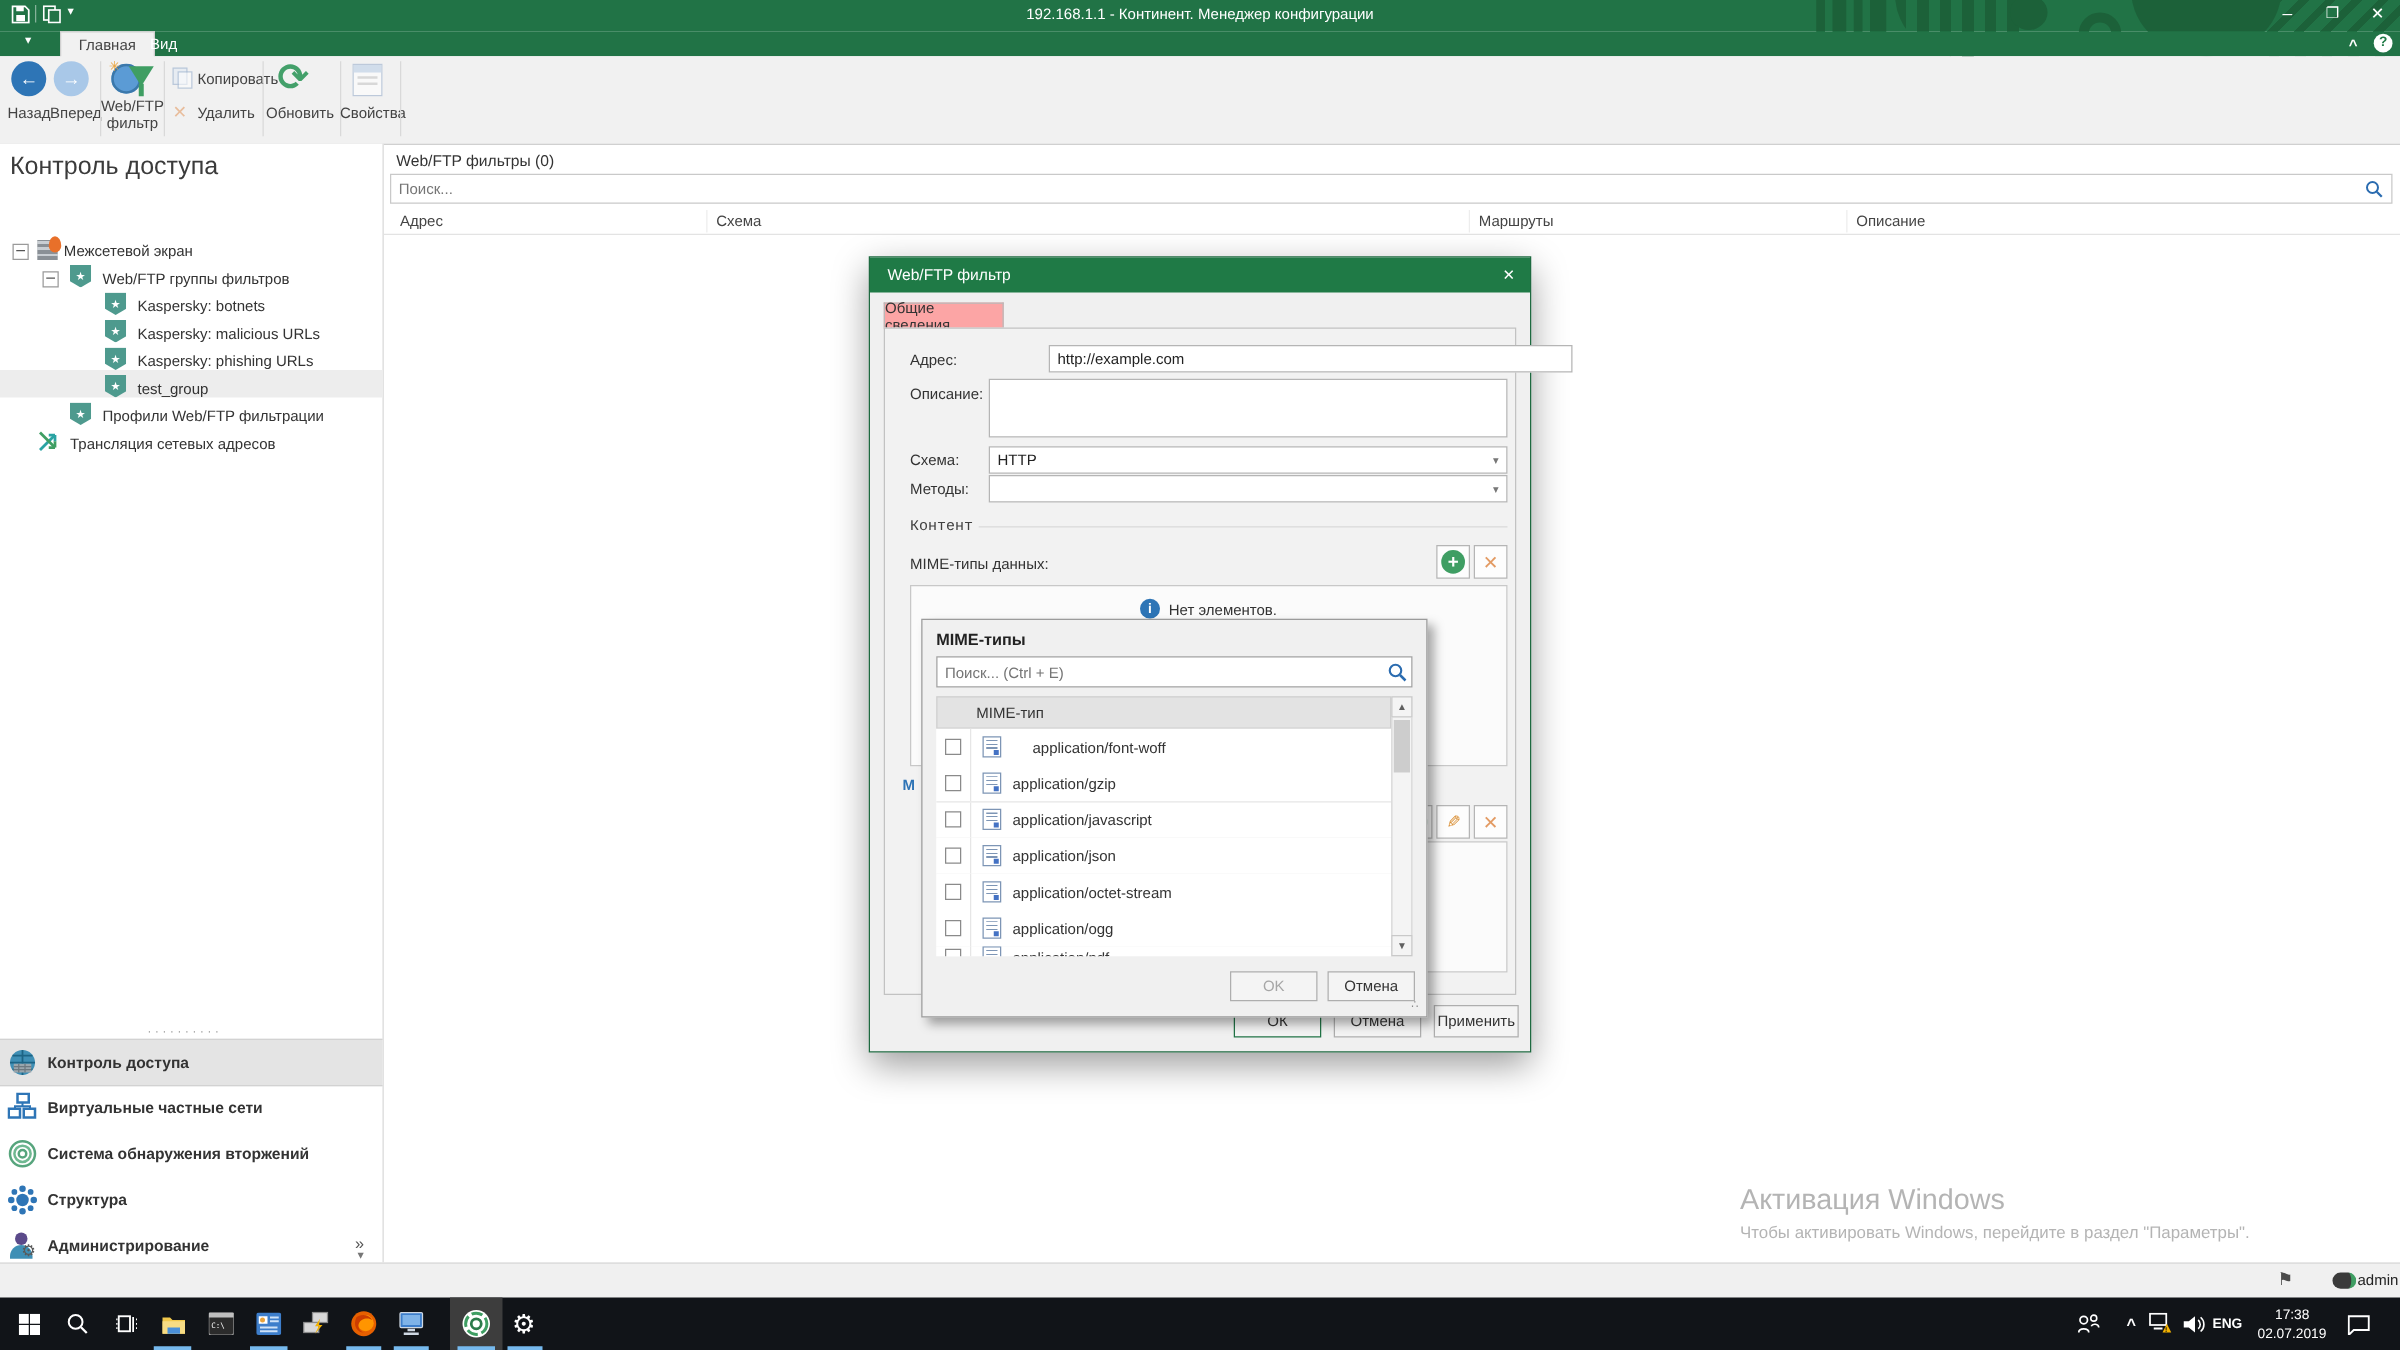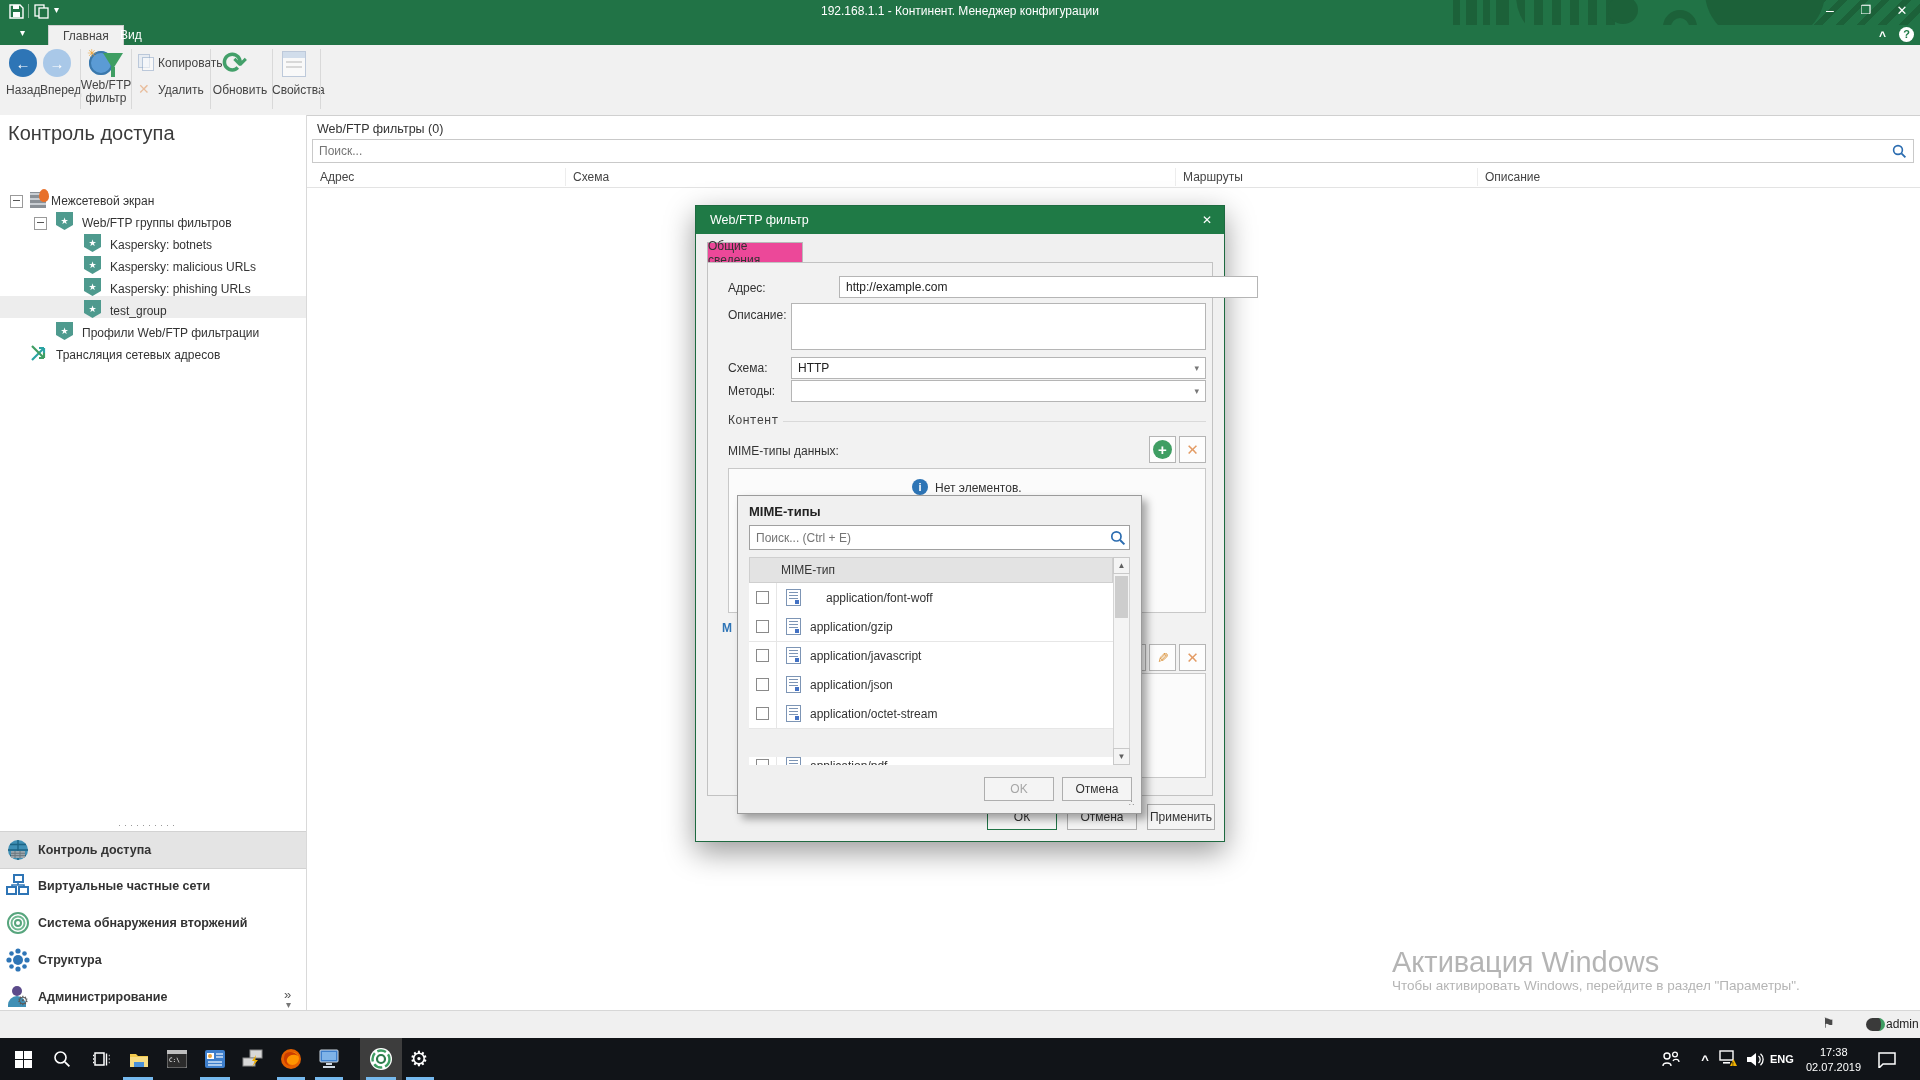--- a/index.html
+++ b/index.html
@@ -257,30 +257,30 @@
     </svg>
   <div class="colhdr" style="left:320px;">Адрес</div>
   <div class="colhdr" style="left:573px;">Схема</div>
   <div class="colhdr" style="left:1183px;">Маршруты</div>
   <div class="colhdr" style="left:1485px;">Описание</div>
   <div class="abs" style="left:307px;top:187px;width:1613px;height:1px;background:#e3e3e3;"></div>
   <div class="abs vsep" style="left:565px;top:168px;height:18px;background:#ededed;"></div>
   <div class="abs vsep" style="left:1175px;top:168px;height:18px;background:#ededed;"></div>
   <div class="abs vsep" style="left:1477px;top:168px;height:18px;background:#ededed;"></div>
 
-  <div class="wmark" style="left:1392px;top:946px;font-size:29px;">Активация Windows</div>
+  <div class="wmark" style="left:1392px;top:946px;font-size:23px;">Активация Windows</div>
   <div class="wmark" style="left:1392px;top:978px;font-size:13.5px;">Чтобы активировать Windows, перейдите в раздел "Параметры".</div>
 
   <div class="abs" id="dialog">
     <div class="abs" id="dlg-title">
       <span style="color:#fff;font-size:12.5px;margin-left:14px;">Web/FTP фильтр</span>
       <span style="margin-left:auto;margin-right:12px;color:#fff;font-size:12px;">✕</span>
     </div>
 
-    <div class="abs" style="left:11px;top:36px;width:96px;height:21px;background:#ec4899;border:1px solid #b9b9b9;border-bottom:none;font-size:12px;color:#333;display:flex;align-items:center;justify-content:center;box-sizing:border-box;">Общие сведения</div>
+    <div class="abs" style="left:11px;top:36px;width:96px;height:21px;background:#fca5a5;border:1px solid #b9b9b9;border-bottom:none;font-size:12px;color:#333;display:flex;align-items:center;justify-content:center;box-sizing:border-box;">Общие сведения</div>
     <div class="abs" style="left:11px;top:56px;width:506px;height:534px;border:1px solid #c2c2c2;background:#f2f2f2;box-sizing:border-box;"></div>
 
     <div class="field-lbl" style="left:32px;top:75px;">Адрес:</div>
     <input class="tinput" readonly="" style="left: 95px; top: 70px; width: 419px; height: 22px; margin-left: 48px;" value="http://example.com">
     <div class="field-lbl" style="left:32px;top:102px;">Описание:</div>
     <div class="tinput" style="left:95px;top:97px;width:415px;height:47px;"></div>
     <div class="field-lbl" style="left:32px;top:155px;">Схема:</div>
     <div class="selbox" style="left:95px;top:151px;width:415px;height:22px;">
       <span>HTTP</span>
       <span class="caret">▾</span>
@@ -356,20 +356,26 @@
         <span class="vsep" style="height:29px;margin-left:7px;background:#e6e6e6;"></span>
         <span class="doc" style="margin-left:9px;"></span>
         <span class="lbl" style="margin-left:9px;">application/json</span>
       </div>
     <div class="mimerow" style="top:203px;">
         <span class="cb" style="margin-left:7px;"></span>
         <span class="vsep" style="height:29px;margin-left:7px;background:#e6e6e6;"></span>
         <span class="doc" style="margin-left:9px;"></span>
         <span class="lbl" style="margin-left:9px;">application/octet-stream</span>
       </div>
+    <div class="mimerow" style="top:232px;">
+        <span class="cb" style="margin-left:7px;"></span>
+        <span class="vsep" style="height:29px;margin-left:7px;background:#e6e6e6;"></span>
+        <span class="doc" style="margin-left:9px;"></span>
+        <span class="lbl" style="margin-left:9px;">application/ogg</span>
+      </div>
     <div class="mimerow" style="top:261px;height:8px;overflow:hidden;border-bottom:none;">
         <span class="cb" style="margin-left:7px;margin-top:8px;"></span>
         <span class="vsep" style="height:29px;margin-left:7px;background:#e6e6e6;"></span>
         <span class="doc" style="margin-left:9px;margin-top:8px;"></span>
         <span class="lbl" style="margin-left:9px;margin-top:10px;">application/pdf</span>
       </div>
 
     <div class="abs" style="left:375px;top:61px;width:17px;height:208px;background:#f4f4f4;border:1px solid #d5d5d5;box-sizing:border-box;"></div>
     <div class="scrollarrow" style="left:375px;top:61px;">▲</div>
     <div class="abs" style="left:377px;top:80px;width:13px;height:42px;background:#cdcdcd;"></div>

